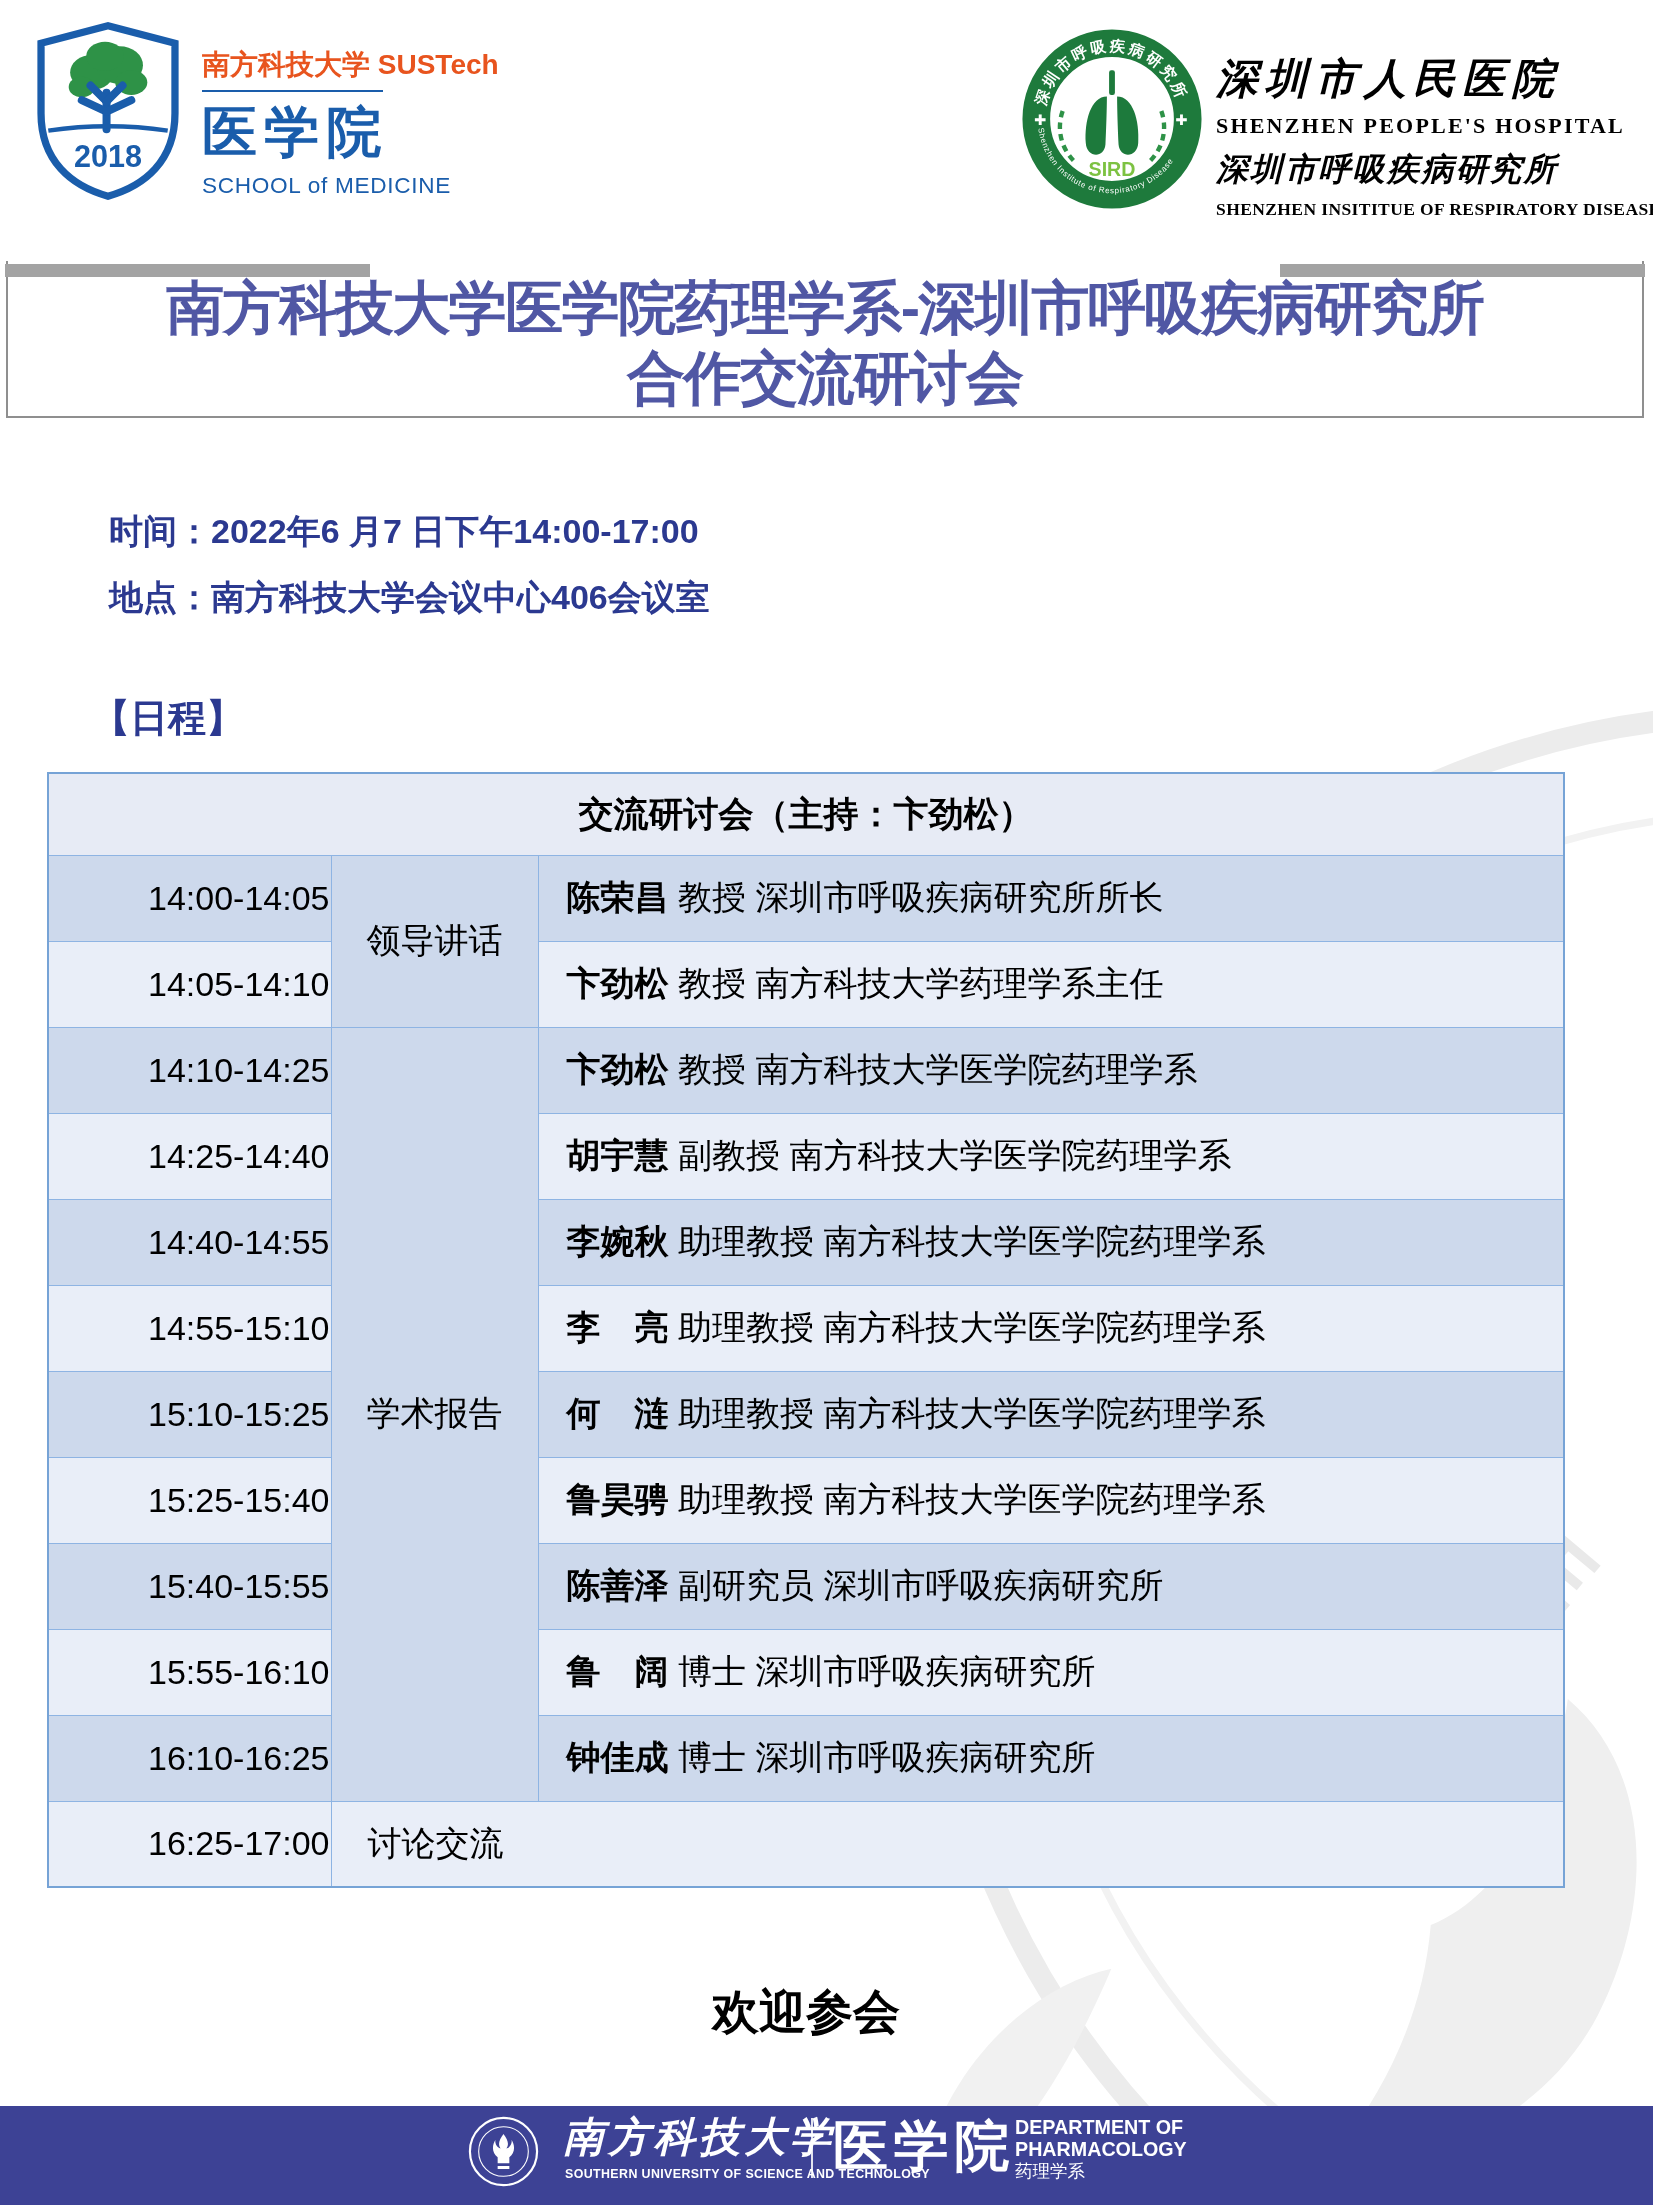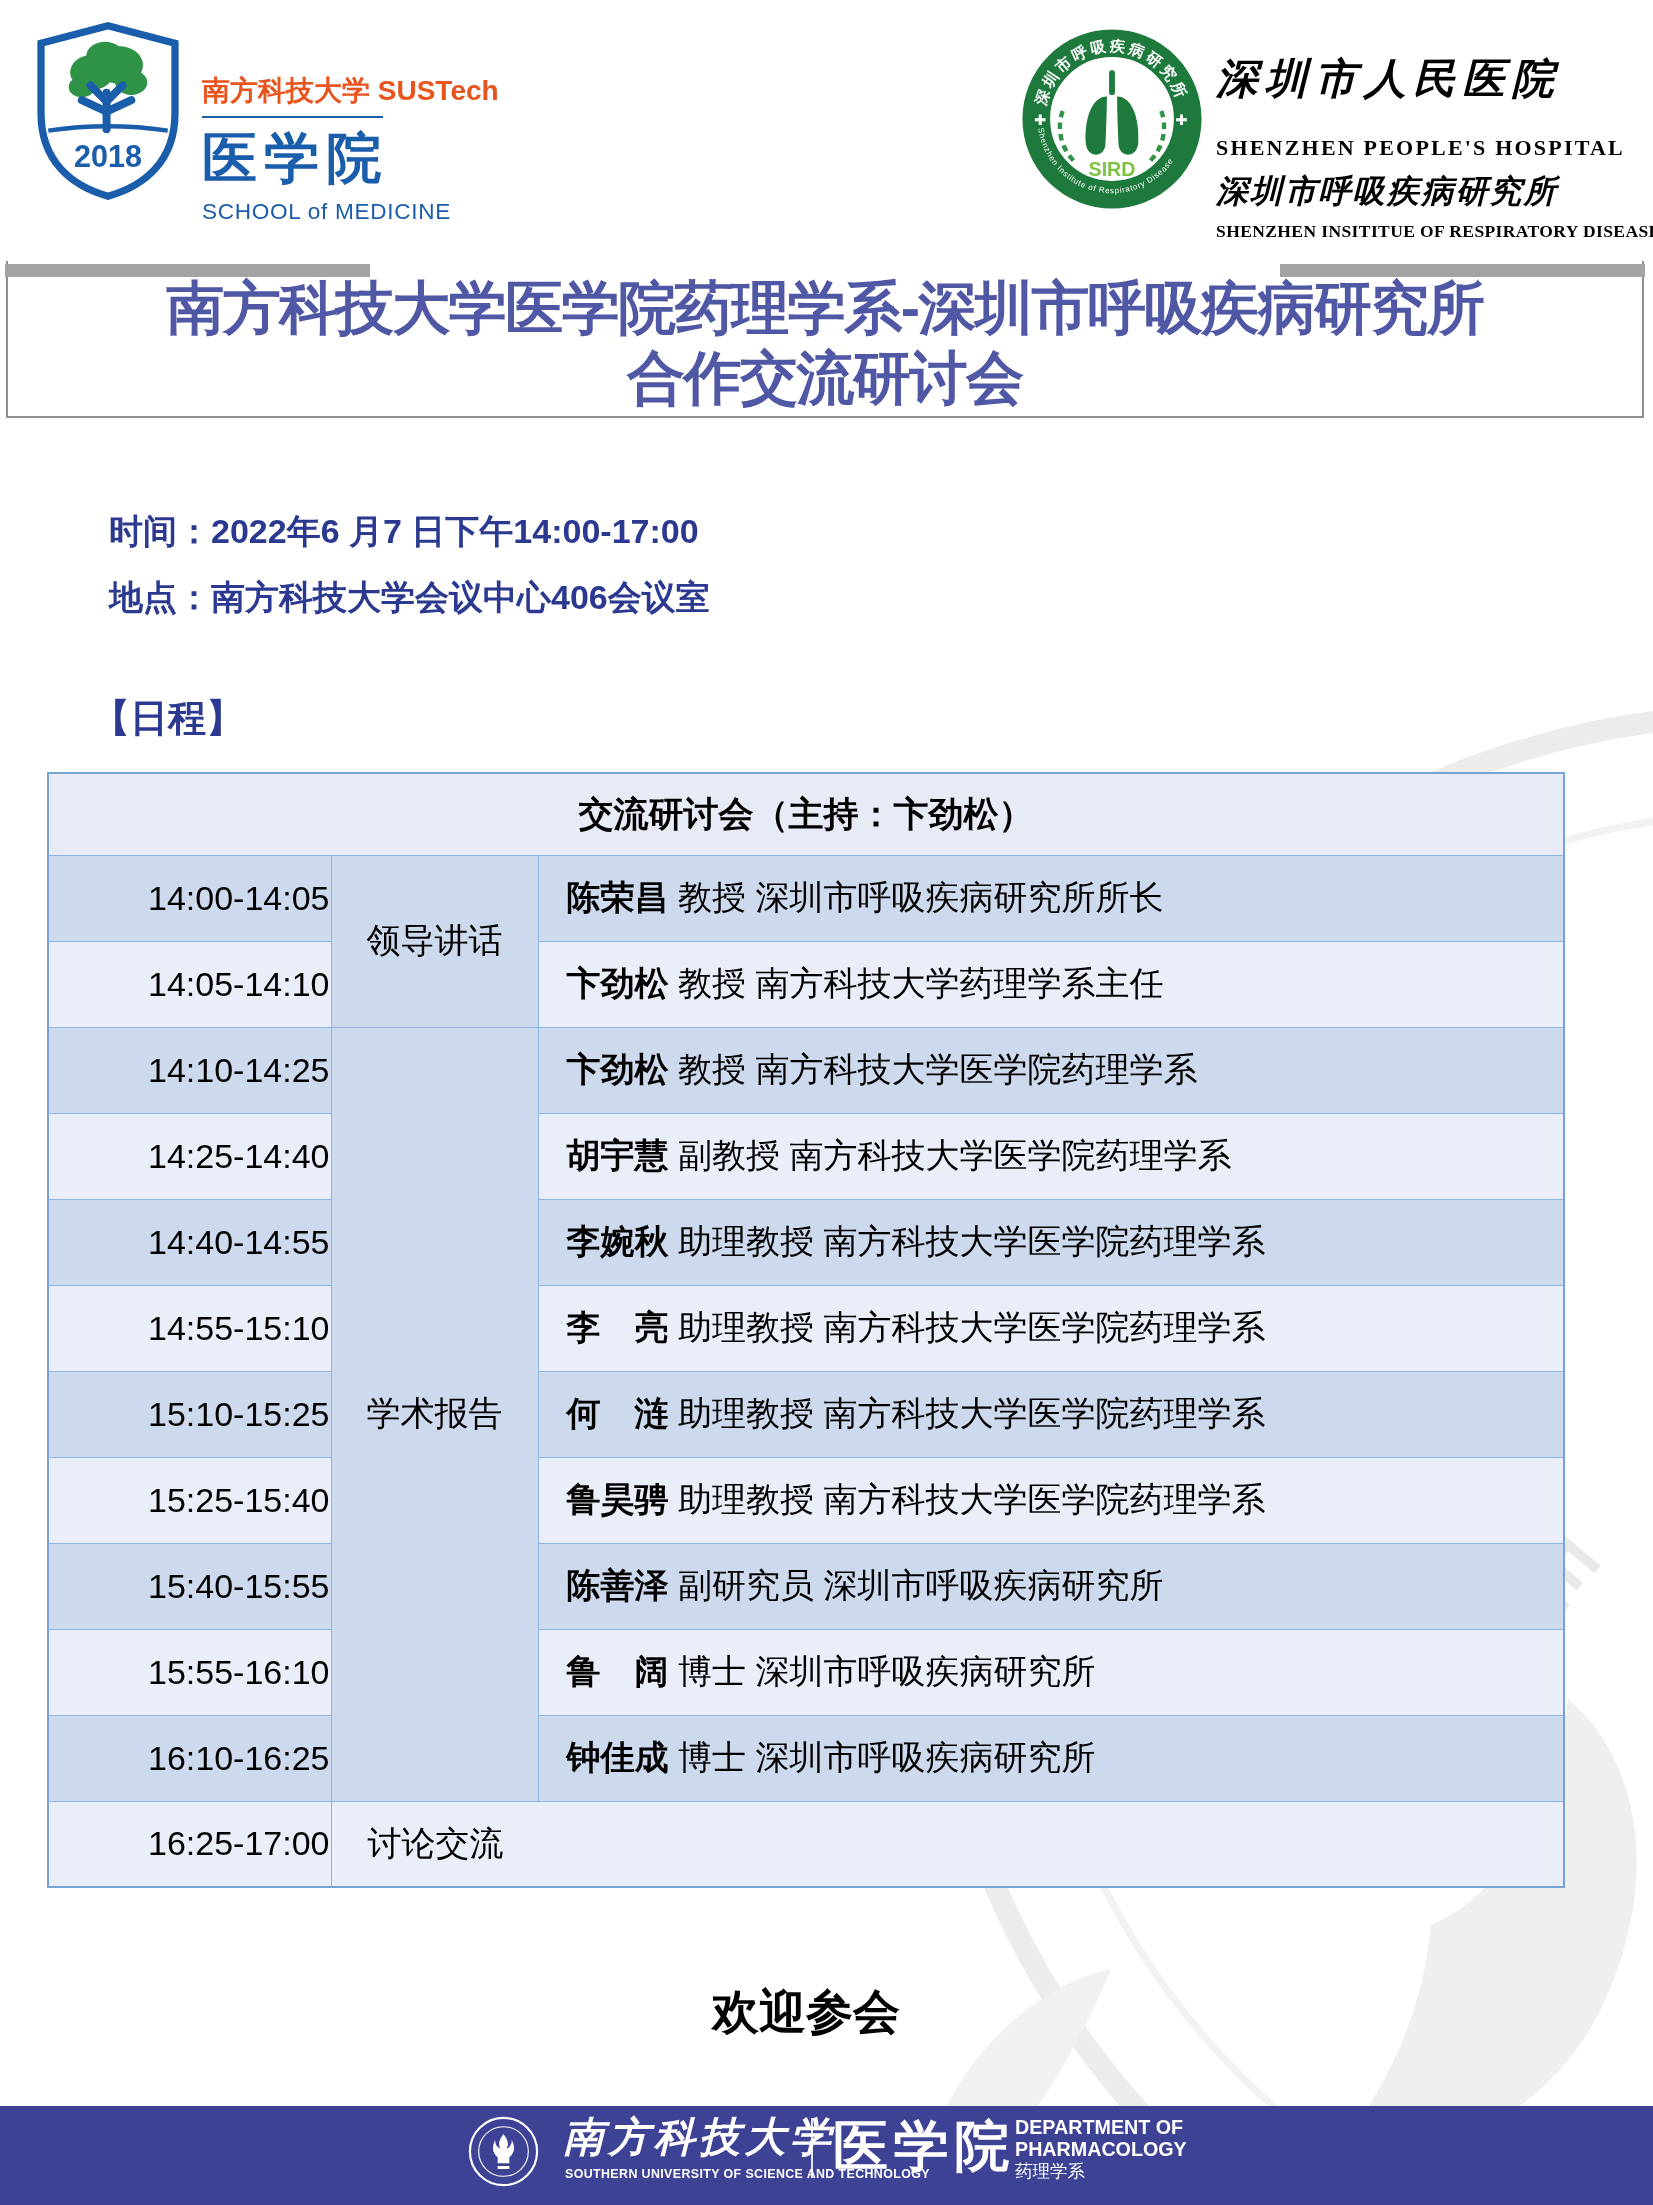--- a/index.html
+++ b/index.html
@@ -8,29 +8,29 @@
     --footer-bg:#3d4295; --logo-blue:#1a5dab; --logo-orange:#e8541e; --logo-green:#1e7a3c;
   }
   html,body{margin:0;padding:0;}
   body{width:1654px;height:2205px;position:relative;overflow:hidden;background:#ffffff;
        font-family:"Liberation Sans","DejaVu Sans",sans-serif;}
   .abs{position:absolute;}
   
   .watermark{position:absolute;left:0;top:0;z-index:0;}
   
   .sustech-logo{left:35px;top:20.4px;width:481px;height:204px;z-index:2;}
-  .sustech-text{left:202px;top:72px;z-index:2;}
+  .sustech-text{left:202px;top:46px;z-index:2;}
   .sustech-line1{font-size:28px;font-weight:bold;color:var(--logo-orange);white-space:nowrap;}
   .sustech-rule{width:181px;height:2.2px;background:var(--logo-blue);margin-top:5.8px;}
   .sustech-school{font-size:55px;font-weight:bold;color:var(--logo-blue);letter-spacing:7.3px;margin-top:4.4px;}
   .sustech-school-en{font-size:22.6px;color:var(--logo-blue);margin-top:2.9px;letter-spacing:0.7px;}
   .sird-badge{left:1021px;top:28px;z-index:2;}
   .sird-textblock{left:1216px;top:51px;width:438px;z-index:2;font-family:"Liberation Serif","DejaVu Serif",serif;color:#000;}
   .hospital-cn{font-size:42px;font-weight:900;font-style:italic;letter-spacing:7.3px;white-space:nowrap;}
-  .hospital-en{font-size:22px;font-weight:bold;letter-spacing:2.2px;margin-top:28px;white-space:nowrap;}
+  .hospital-en{font-size:22px;font-weight:bold;letter-spacing:2.2px;margin-top:6px;white-space:nowrap;}
   .institute-cn{font-size:32px;font-weight:900;font-style:italic;letter-spacing:2.2px;margin-top:8.8px;white-space:nowrap;}
   .institute-en{font-size:17.5px;font-weight:bold;letter-spacing:0.4px;margin-top:7.3px;white-space:nowrap;}
   
   .title-box{left:5.8px;top:261px;width:1634px;height:155px;border-left:2.9px solid #8f8f8f;
              border-right:2.9px solid #8f8f8f;border-bottom:2.9px solid #8f8f8f;z-index:2;text-align:center;}
   .title-bar{position:absolute;top:2.9px;width:365px;height:13px;background:#a3a3a3;}
   .title-bar.left{left:-2.9px;} .title-bar.right{right:-2.9px;}
   .title-line{font-size:58px;font-weight:bold;color:var(--title-purple);line-height:70px;
               letter-spacing:-1.5px;white-space:nowrap;}
   .title-line.first{margin-top:11.7px;}

